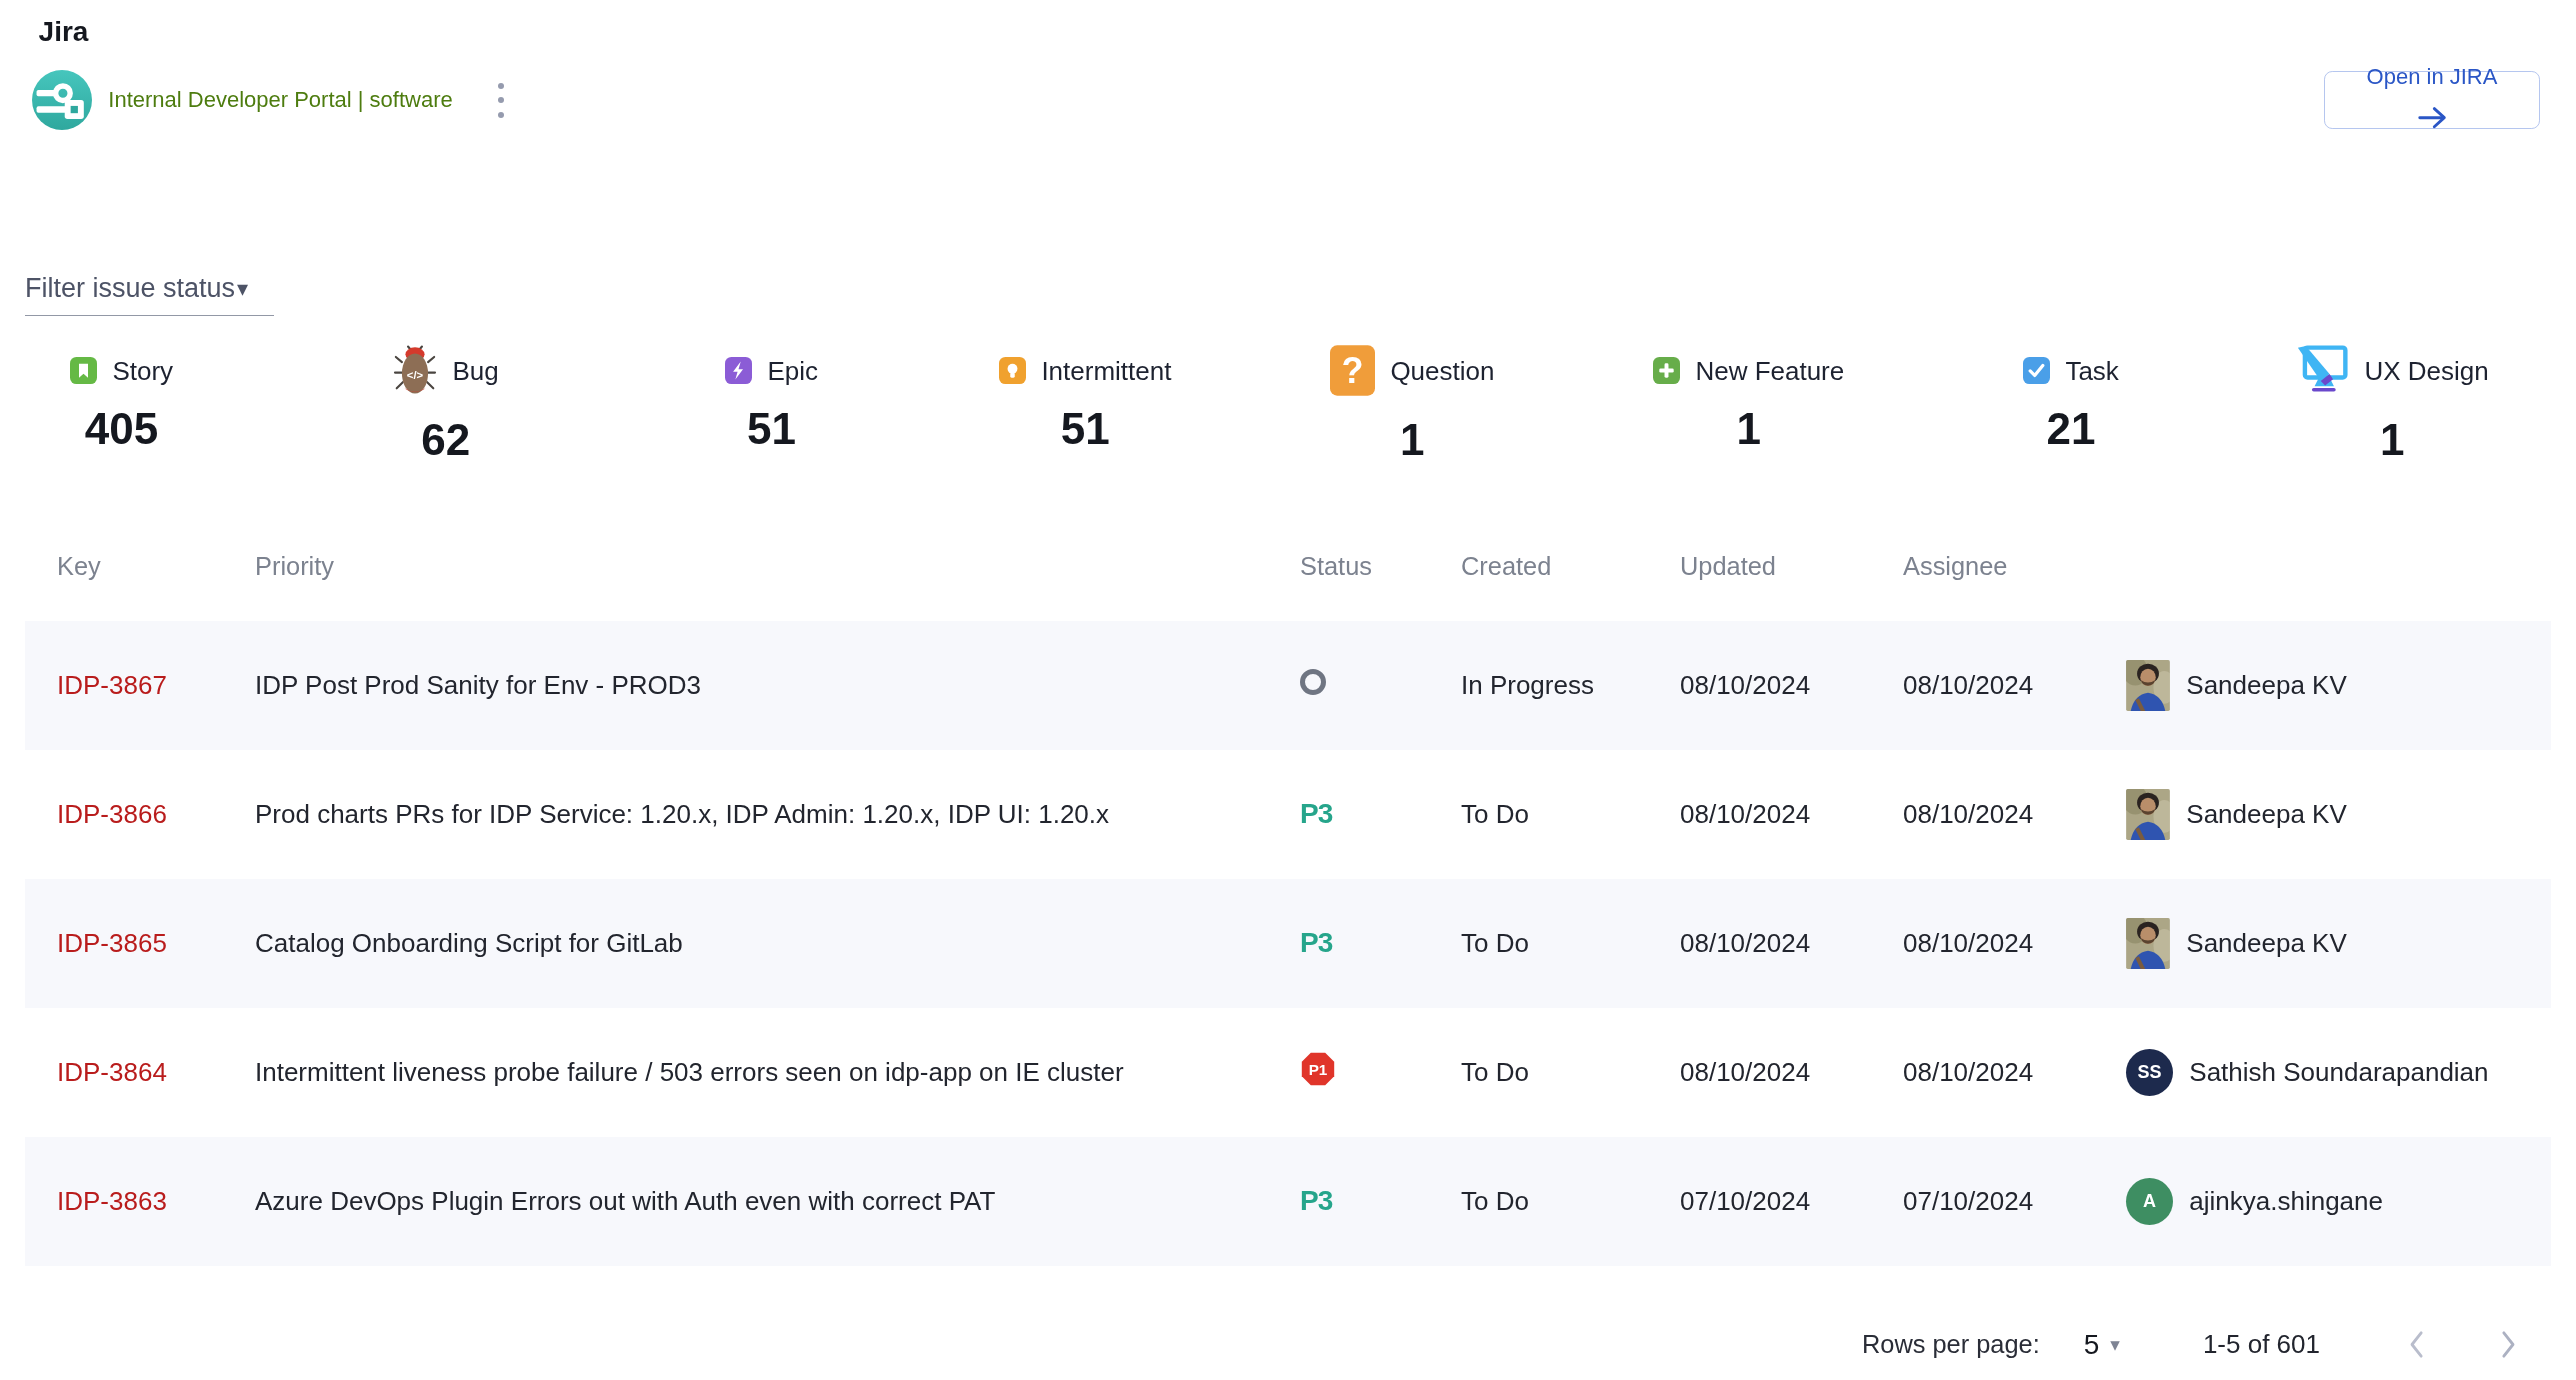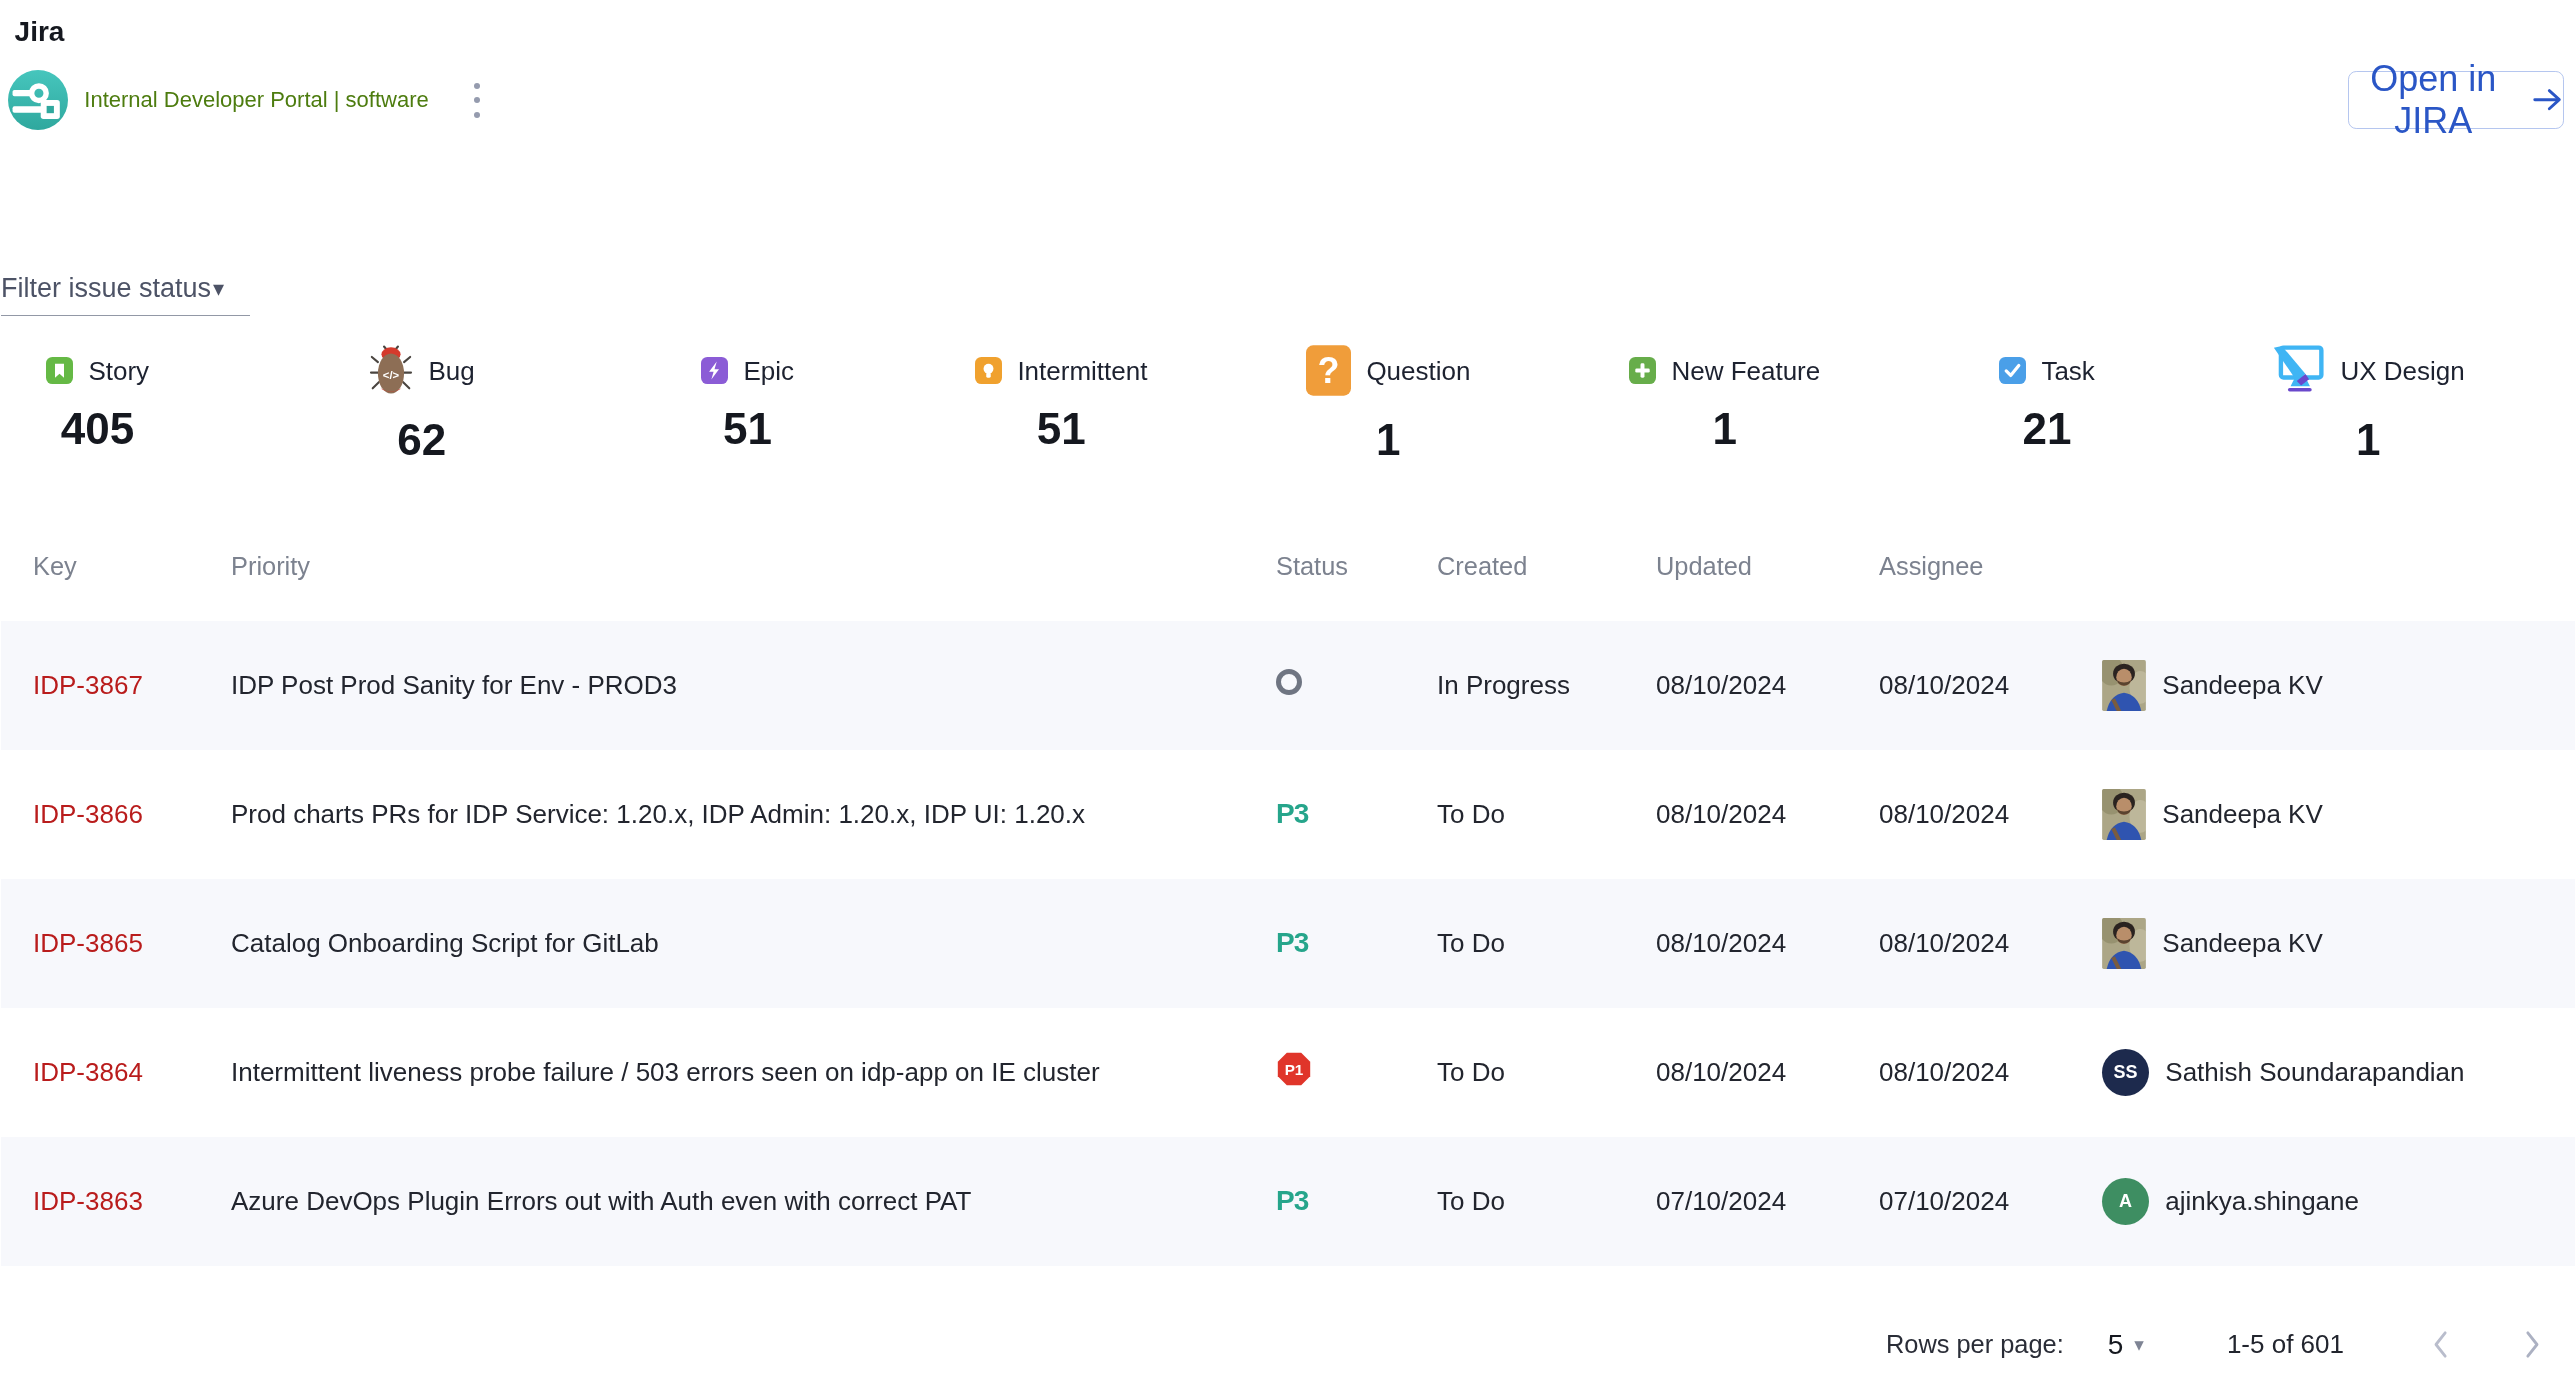--- a/index.html
+++ b/index.html
@@ -1,29 +1,29 @@
 <!DOCTYPE html>
 <html style="font-size:14.5px"><head>
 <meta charset="utf-8">
 <style>
   * { margin:0; padding:0; box-sizing:border-box; }
   html,body { width:2576px; height:1381px; background:#ffffff;
     font-family:"Liberation Sans","DejaVu Sans",sans-serif; color:#22252e; overflow:hidden; }
-  .wrap { padding:0 1px; }
+  .wrap { padding:0 25px; }
 
   
   .page-title { margin:16.3px 0 0 13.6px; font-size:28px; font-weight:700; color:#15181f; }
   .entity-row { display:flex; align-items:center; margin-top:22px; height:60px; }
   .logo { width:60px; height:60px; margin-left:7.3px; flex:0 0 auto; }
   .entity-name { margin-left:16px; font-size:22px; color:#4d7c0f; }
   .dots-btn { margin-left:40px; display:flex; flex-direction:column; gap:8.2px; padding:5.4px; cursor:pointer; }
   .dots-btn i { width:6.3px; height:6.3px; border-radius:50%; background:#959bae; }
   .open-btn { margin-left:auto; margin-right:11px; width:216px; height:58px; background:#fff;
-    border:1.8px solid #b5c6ef; border-radius:8.2px; color:#2a56c6; font-size:36px;
-    display:flex; align-items:center; justify-content:center; gap:14.5px; cursor:pointer; }
+    border:1.8px solid #b5c6ef; border-radius:8.2px; color:#2a56c6; font-size:22px;
+    display:flex; align-items:center; justify-content:center; gap:14.5px; cursor:pointer;flex-direction:column; }
 
   
   .filter { margin-top:143px; width:249px; padding-bottom:11px; border-bottom:1.4px solid #9298a6;
     font-size:27px; color:#4d5366; display:flex; align-items:center; cursor:pointer; }
   .caret { font-size:22px; color:#4d5366; margin-left:1.8px; }
 
   
   .stats { display:flex; align-items:flex-start; margin-top:29px; margin-left:45px; }
   .stat { flex:0 0 auto; }
   .stat.w1{width:323px}.stat.w2{width:332px}.stat.w3{width:274px}.stat.w4{width:331px}

